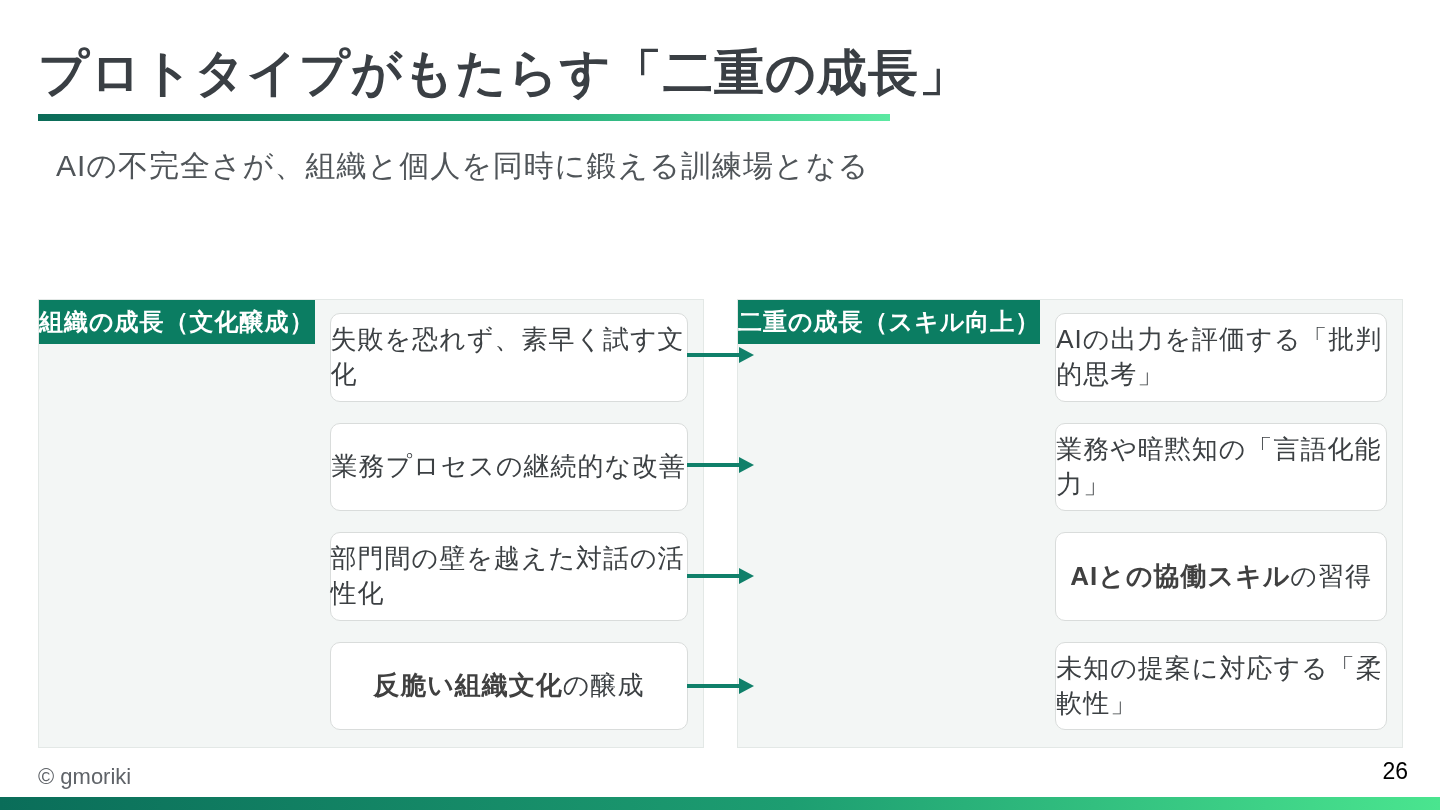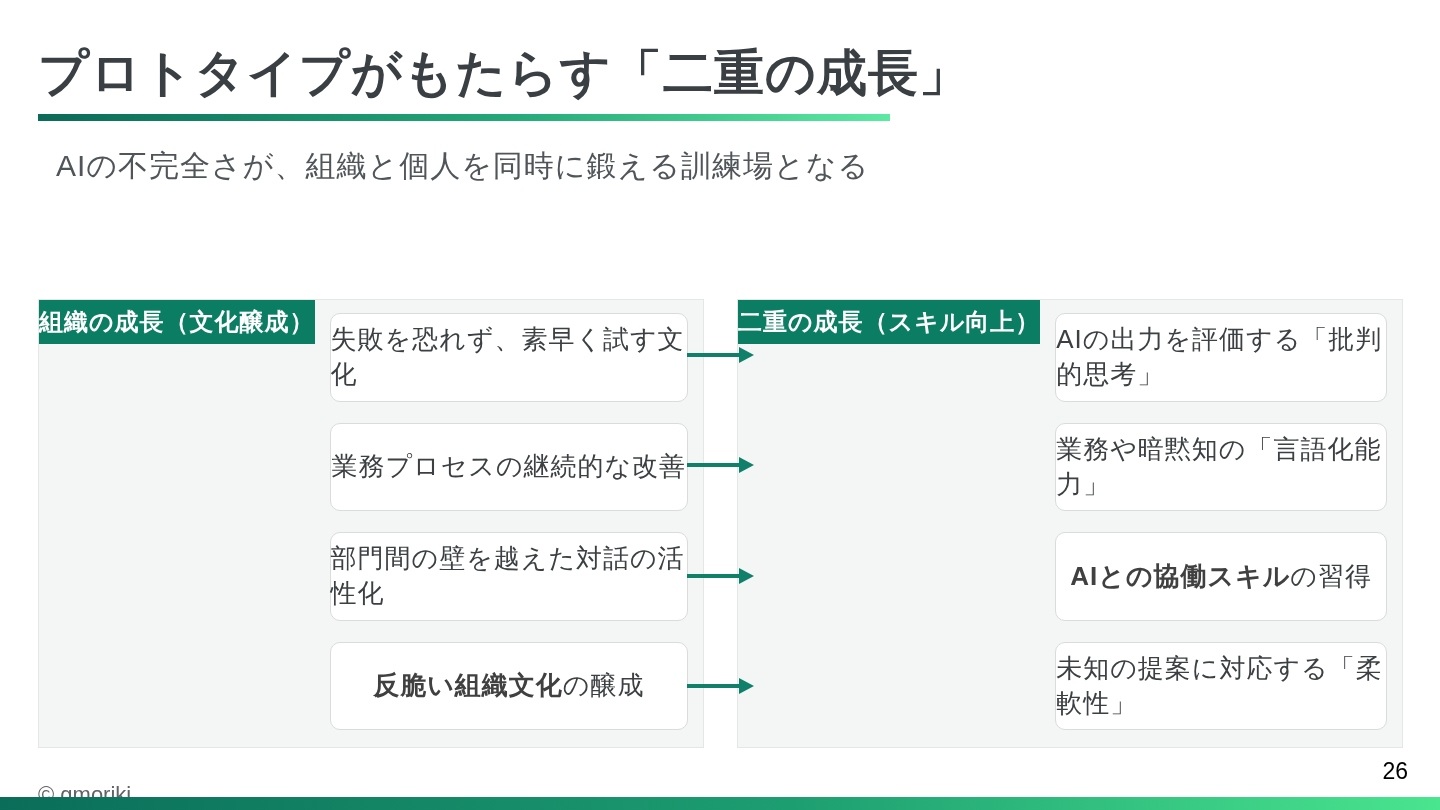--- a/index.html
+++ b/index.html
@@ -45,21 +45,21 @@
   .hl { color:#404040; font-weight:bold; }
   .arrow {
     position:absolute; left:687px; width:53px; height:4px; background:#10806a;
   }
   .arrow::after {
     content:""; position:absolute; right:-14px; top:-6px;
     border-left:15px solid #10806a;
     border-top:8px solid transparent; border-bottom:8px solid transparent;
   }
   .footer-copy {
-    position:absolute; left:38px; top:782px;
+    position:absolute; left:38px; top:764px;
     font-size:22px; color:#5f6368;
   }
   .footer-page {
     position:absolute; right:32px; top:758px;
     font-size:23px; color:#000000;
   }
   .bottom-bar {
     position:absolute; left:0; bottom:0; width:1440px; height:13px;
     background:linear-gradient(90deg,#0a6d59 0%,#1d9e71 55%,#4ae58f 100%);
   }

